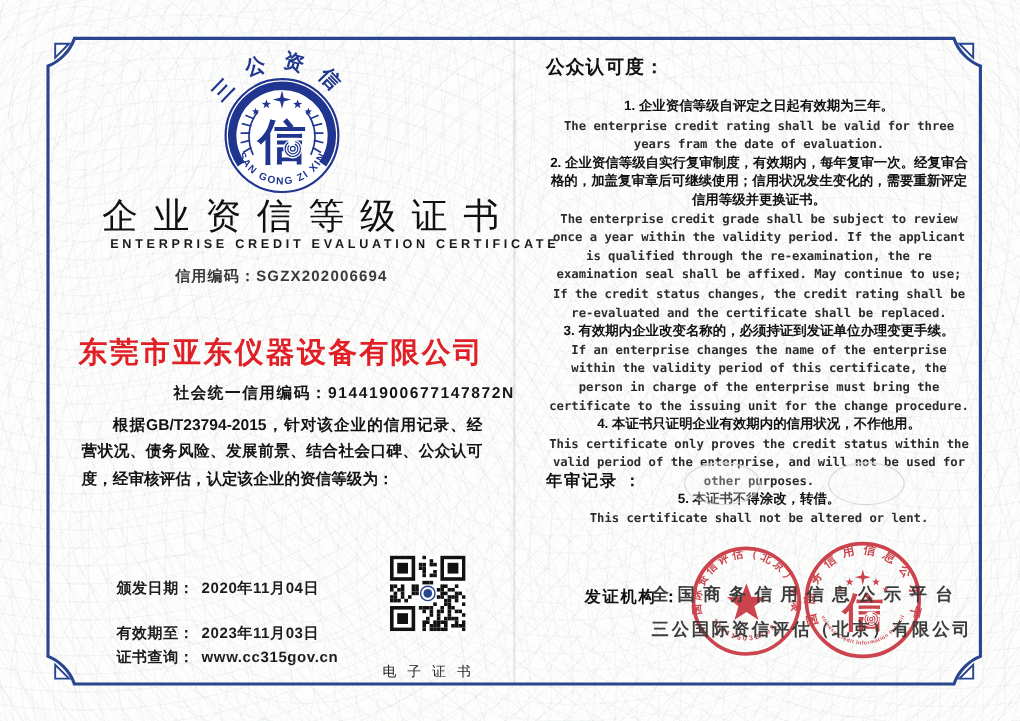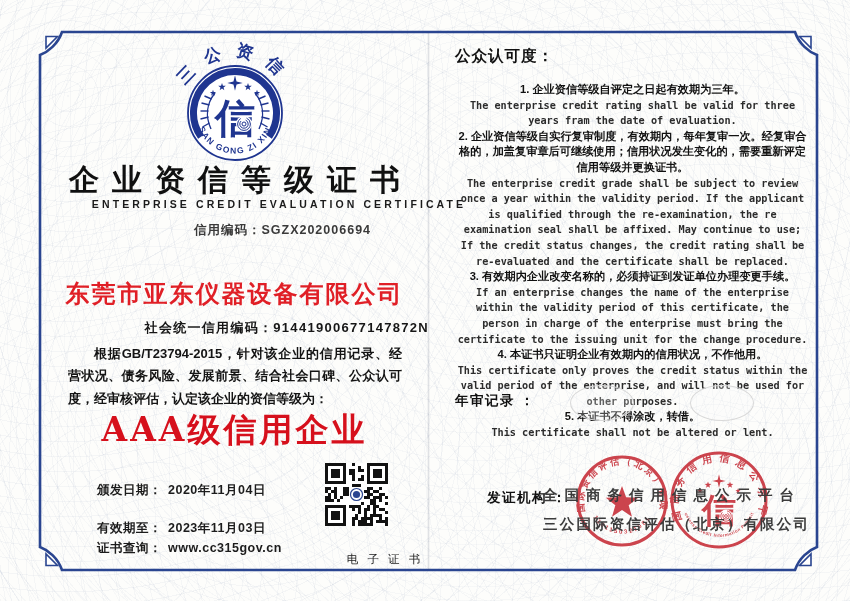--- a/index.html
+++ b/index.html
@@ -16,34 +16,34 @@
   .frame-svg{position:absolute;left:0;top:0;}
   .fold-line{position:absolute;left:427px;top:33px;width:3px;height:537px;
     background:linear-gradient(to right,transparent,rgba(60,70,100,.15),transparent);}
   .page{position:absolute;top:32px;height:538px;}
   .page-left{left:40px;width:389px;}
   .page-right{left:445px;width:372px;}
   .abs{position:absolute;}
   .ctr{width:100%;text-align:center;}
   
   .logo-wrap{left:122px;top:6px;width:146px;height:132px;}
-  .cert-title{top:128px;font-size:30px;font-weight:700;letter-spacing:13px;text-indent:13px;color:#101010;}
+  .cert-title{top:128px;font-size:30px;font-weight:400;letter-spacing:13px;text-indent:13px;color:#101010;text-align:right;}
   .cert-subtitle{top:166px;font-size:10.5px;font-weight:bold;letter-spacing:3.1px;text-indent:3px;color:#1a1a1a;padding-left:43px;}
-  .credit-code{top:190px;font-size:12.5px;font-weight:bold;letter-spacing:1px;color:#3a3a3a;padding-left:48px;}
+  .credit-code{top:190px;font-size:12.5px;font-weight:bold;letter-spacing:1px;color:#3a3a3a;}
   .company-name{top:246px;font-size:24px;font-weight:900;letter-spacing:2px;color:#e01f26;}
   .social-code{top:287px;font-size:13px;font-weight:bold;letter-spacing:1.3px;color:#161616;text-align:right;}
   .eval-paragraph{left:28px;top:311px;width:334px;font-size:13px;font-weight:bold;line-height:1.72;
     text-align:justify;text-indent:2em;color:#141414;}
   .rating{top:376px;font-family:"DejaVu Serif","Liberation Serif",serif;font-size:33px;font-weight:900;
     letter-spacing:3px;color:#d6101c;}
   .meta-line{left:57px;font-size:12.5px;font-weight:bold;color:#1c1c1c;letter-spacing:.5px;}
   .meta-1{top:450px;} .meta-2{top:488px;} .meta-3{top:508px;}
   .meta-line .val{margin-left:6px;}
   .qr-wrap{left:285px;top:431px;width:63px;height:63px;}
-  .qr-caption{left:272px;top:520px;width:90px;text-align:center;font-size:11.5px;letter-spacing:3px;color:#222;margin-left:28px;}
+  .qr-caption{left:272px;top:520px;width:90px;text-align:center;font-size:11.5px;letter-spacing:3px;color:#222;}
   
   .instr-heading{left:10px;top:14px;font-size:15.5px;font-weight:900;letter-spacing:1px;color:#111;}
   .instructions{left:10px;top:50px;width:355px;}
   .instructions p{margin:0;text-align:center;}
   .zh-line{font-size:11.2px;font-weight:bold;line-height:15.6px;color:#111;}
   .en-line{font-family:"DejaVu Sans Mono","Liberation Mono",monospace;font-size:10.2px;font-weight:600;
     line-height:15.6px;color:#2c2c2c;}
   .annual-label{left:10px;top:360px;font-size:13.5px;font-weight:900;letter-spacing:1.5px;color:#111;}
   .review-oval{width:62px;height:34px;border:1px solid #d9d9d9;border-radius:50%;background:rgba(250,250,250,.25);}
   .oval-1{left:125px;top:353px;} .oval-2{left:245px;top:353px;}
@@ -129,21 +129,20 @@
     <div class="abs ctr cert-title">企业资信等级证书</div>
     <div class="abs ctr cert-subtitle">ENTERPRISE CREDIT EVALUATION CERTIFICATE</div>
     <div class="abs ctr credit-code">
       <span>信用编码：</span><span>SGZX202006694</span>
     </div>
     <div class="abs ctr company-name">东莞市亚东仪器设备有限公司</div>
     <div class="abs ctr social-code">
       <span>社会统一信用编码：</span><span>91441900677147872N</span>
     </div>
     <div class="abs eval-paragraph">根据GB/T23794-2015，针对该企业的信用记录、经营状况、债务风险、发展前景、结合社会口碑、公众认可度，经审核评估，认定该企业的资信等级为：</div>
-    <div class="abs ctr rating">AAA级信用企业</div>
 
     <div class="abs meta-line meta-1">
       <span>颁发日期：</span><span class="val">2020年11月04日</span>
     </div>
     <div class="abs meta-line meta-2">
       <span>有效期至：</span><span class="val">2023年11月03日</span>
     </div>
     <div class="abs meta-line meta-3">
       <span>证书查询：</span><span class="val">www.cc315gov.cn</span>
     </div>

